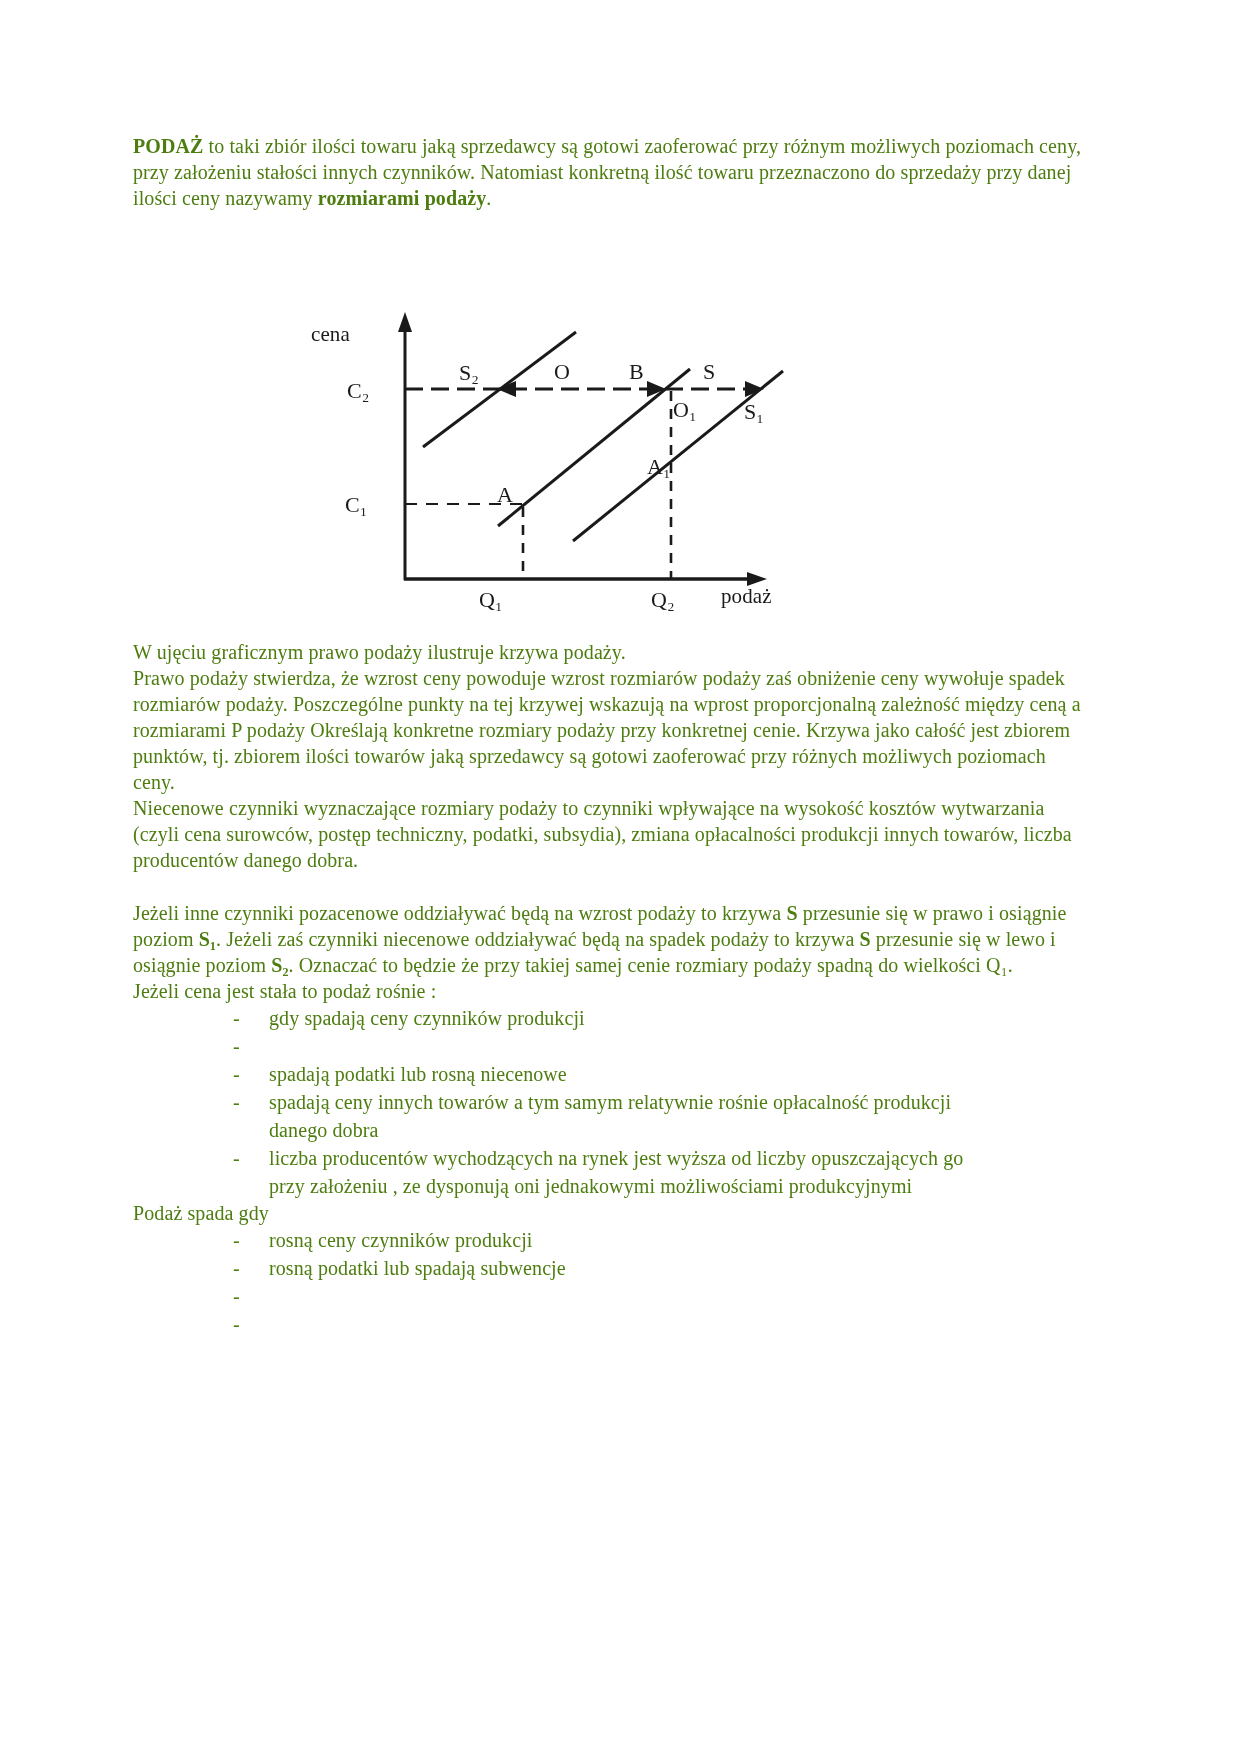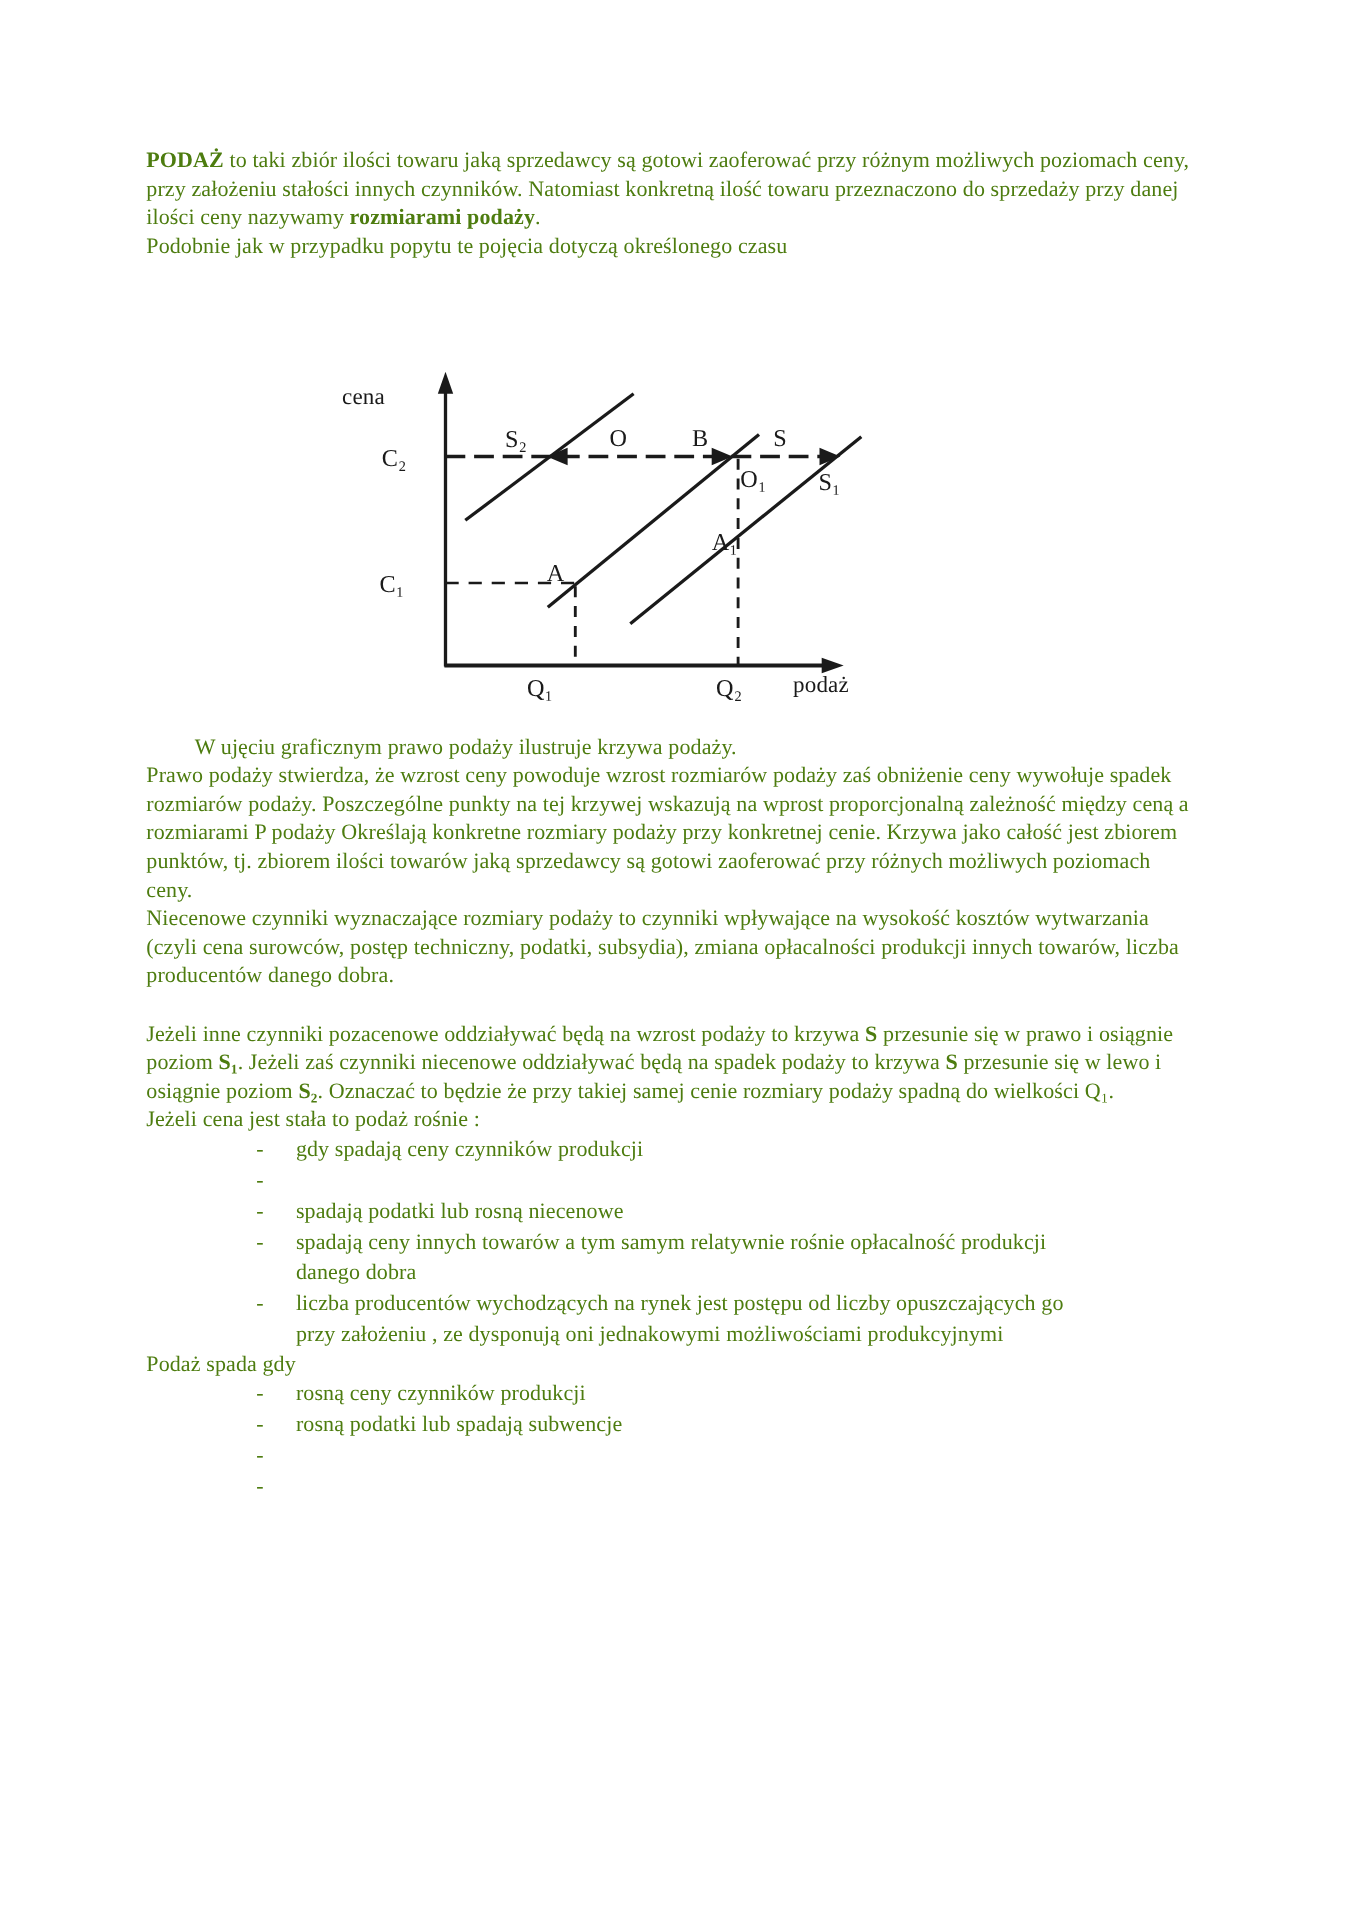--- a/index.html
+++ b/index.html
@@ -21,40 +21,39 @@
     line-height:26px;
     letter-spacing:0.1px;
   }
   p{margin:0;padding:0;}
   b{font-weight:bold;}
   .diagram-figure{
     margin:58px 0 10px 140px;
     width:525px;
   }
   .para-gap-top{margin-top:27px;}
-  .small-gap-top{margin-top:12px;margin-left:44px;}
+  .small-gap-top{margin-top:12px;}
   .list{margin:0;}
   .li{display:flex;line-height:28px;}
   .li-marker{width:36px;flex:0 0 36px;padding-left:100px;}
   .li-text{max-width:700px;}
   svg text{
     font-family:"Liberation Serif","DejaVu Serif",serif;
     fill:#1a1a1a;
   }
   .dlabel{font-size:22px;}
   .daxis{font-size:21px;}
 </style>
 </head>
 <body>
 
 <div class="page">
   <div class="content">
 
     <p><b>PODAŻ</b><span> to taki zbiór ilości towaru jaką sprzedawcy są gotowi zaoferować przy różnym możliwych poziomach ceny, przy założeniu stałości innych czynników. Natomiast konkretną ilość towaru przeznaczono do sprzedaży przy danej ilości ceny nazywamy </span><b>rozmiarami podaży</b><span>.</span></p>
-    <p>Podobnie jak w przypadku popytu te pojęcia dotyczą określonego czasu</p>
 
     <figure class="diagram-figure">
       <svg width="525" height="352" viewBox="0 0 525 352">
 
         <line x1="132" y1="311" x2="132" y2="52" stroke="#1a1a1a" stroke-width="3"></line>
         <polygon points="132,43 125,63 139,63" fill="#1a1a1a"></polygon>
         <line x1="131" y1="310" x2="482" y2="310" stroke="#1a1a1a" stroke-width="3.5"></line>
         <polygon points="494,310 474,303 474,317" fill="#1a1a1a"></polygon>
 
         <line x1="132" y1="120" x2="484" y2="120" stroke="#1a1a1a" stroke-width="3" stroke-dasharray="18,8"></line>
@@ -106,21 +105,21 @@
         <div class="li">
           <span class="li-marker">-</span>
           <span class="li-text">spadają podatki lub rosną niecenowe</span>
         </div>
         <div class="li">
           <span class="li-marker">-</span>
           <span class="li-text">spadają ceny innych towarów a tym samym relatywnie rośnie opłacalność produkcji danego dobra</span>
         </div>
         <div class="li">
           <span class="li-marker">-</span>
-          <span class="li-text">liczba producentów wychodzących na rynek jest postępu od liczby opuszczających go przy założeniu , ze dysponują oni jednakowymi możliwościami produkcyjnymi</span>
+          <span class="li-text">liczba producentów wychodzących na rynek jest wyższa od liczby opuszczających go przy założeniu , ze dysponują oni jednakowymi możliwościami produkcyjnymi</span>
         </div>
       </div>
 
     <p>Podaż spada gdy</p>
 
     <div class="list">
         <div class="li">
           <span class="li-marker">-</span>
           <span class="li-text">rosną ceny czynników produkcji</span>
         </div>

